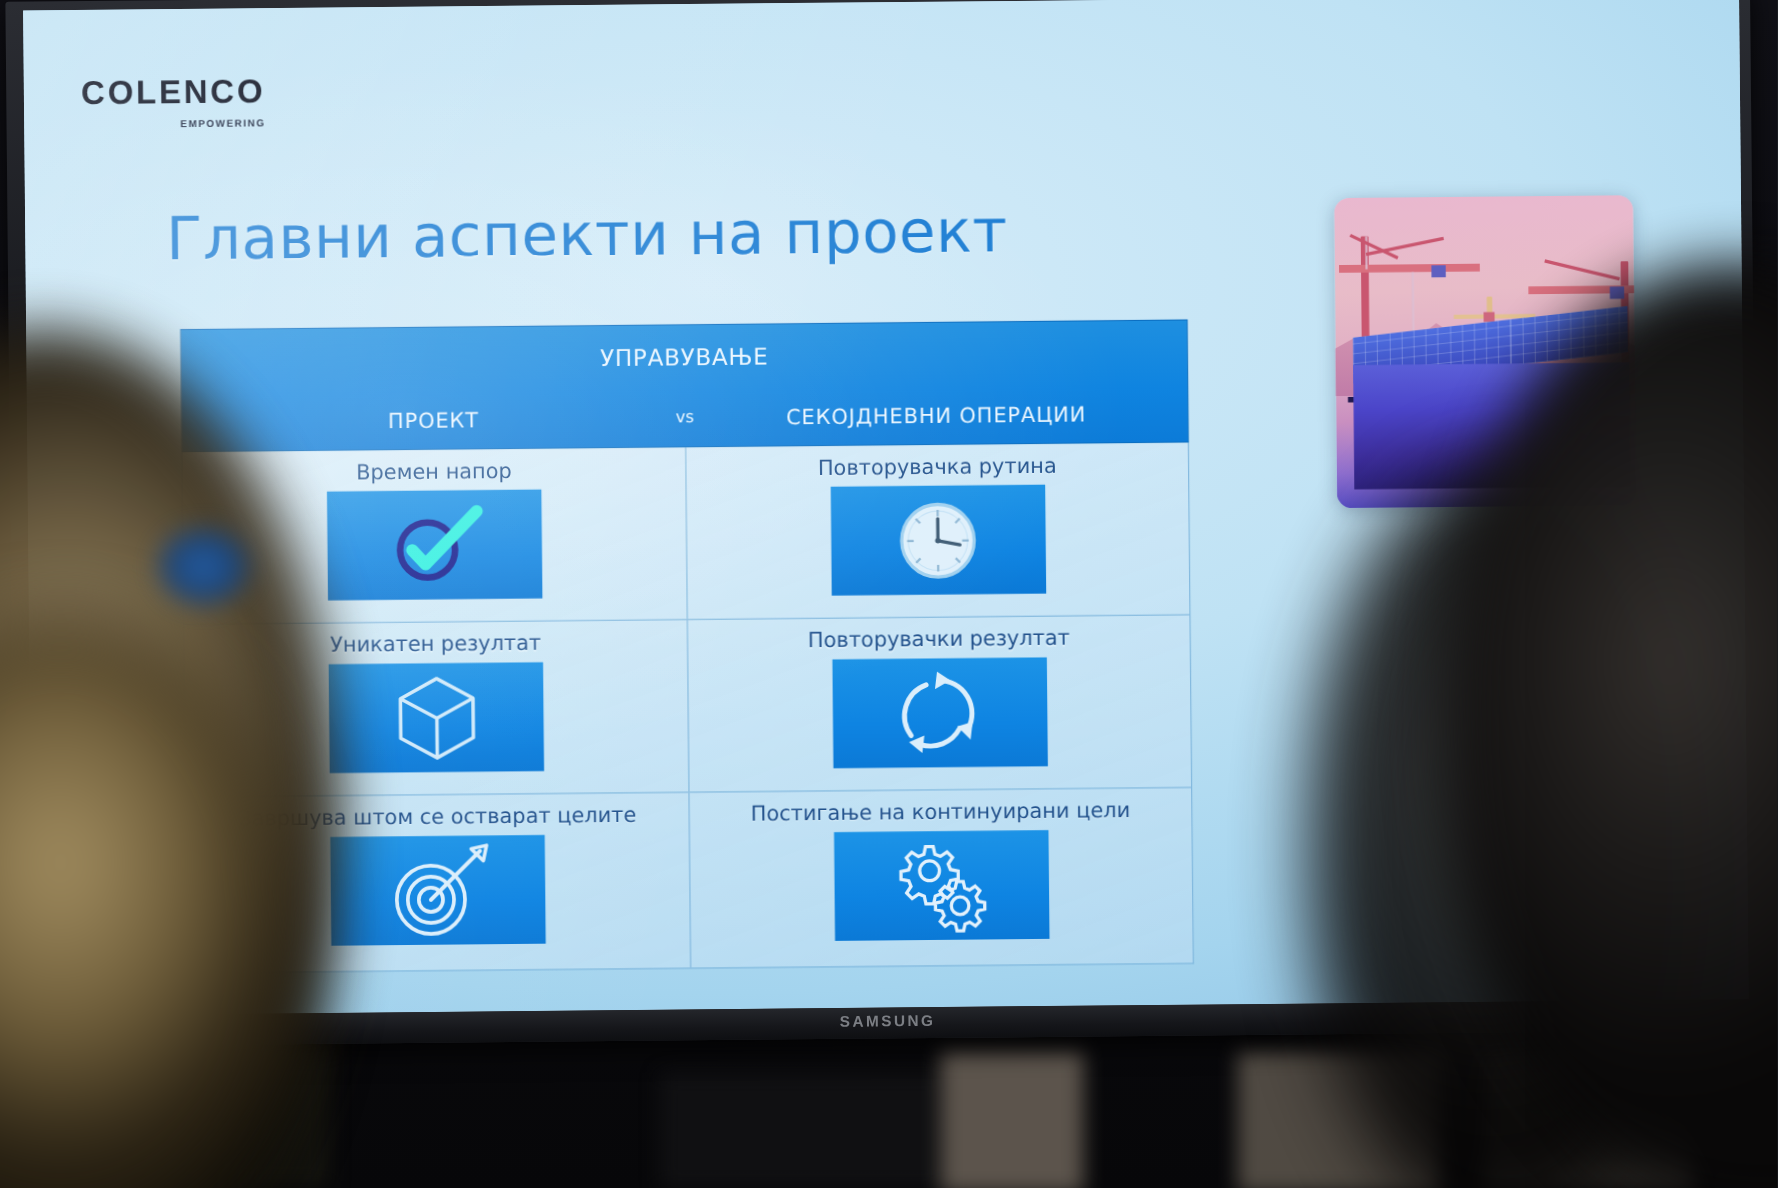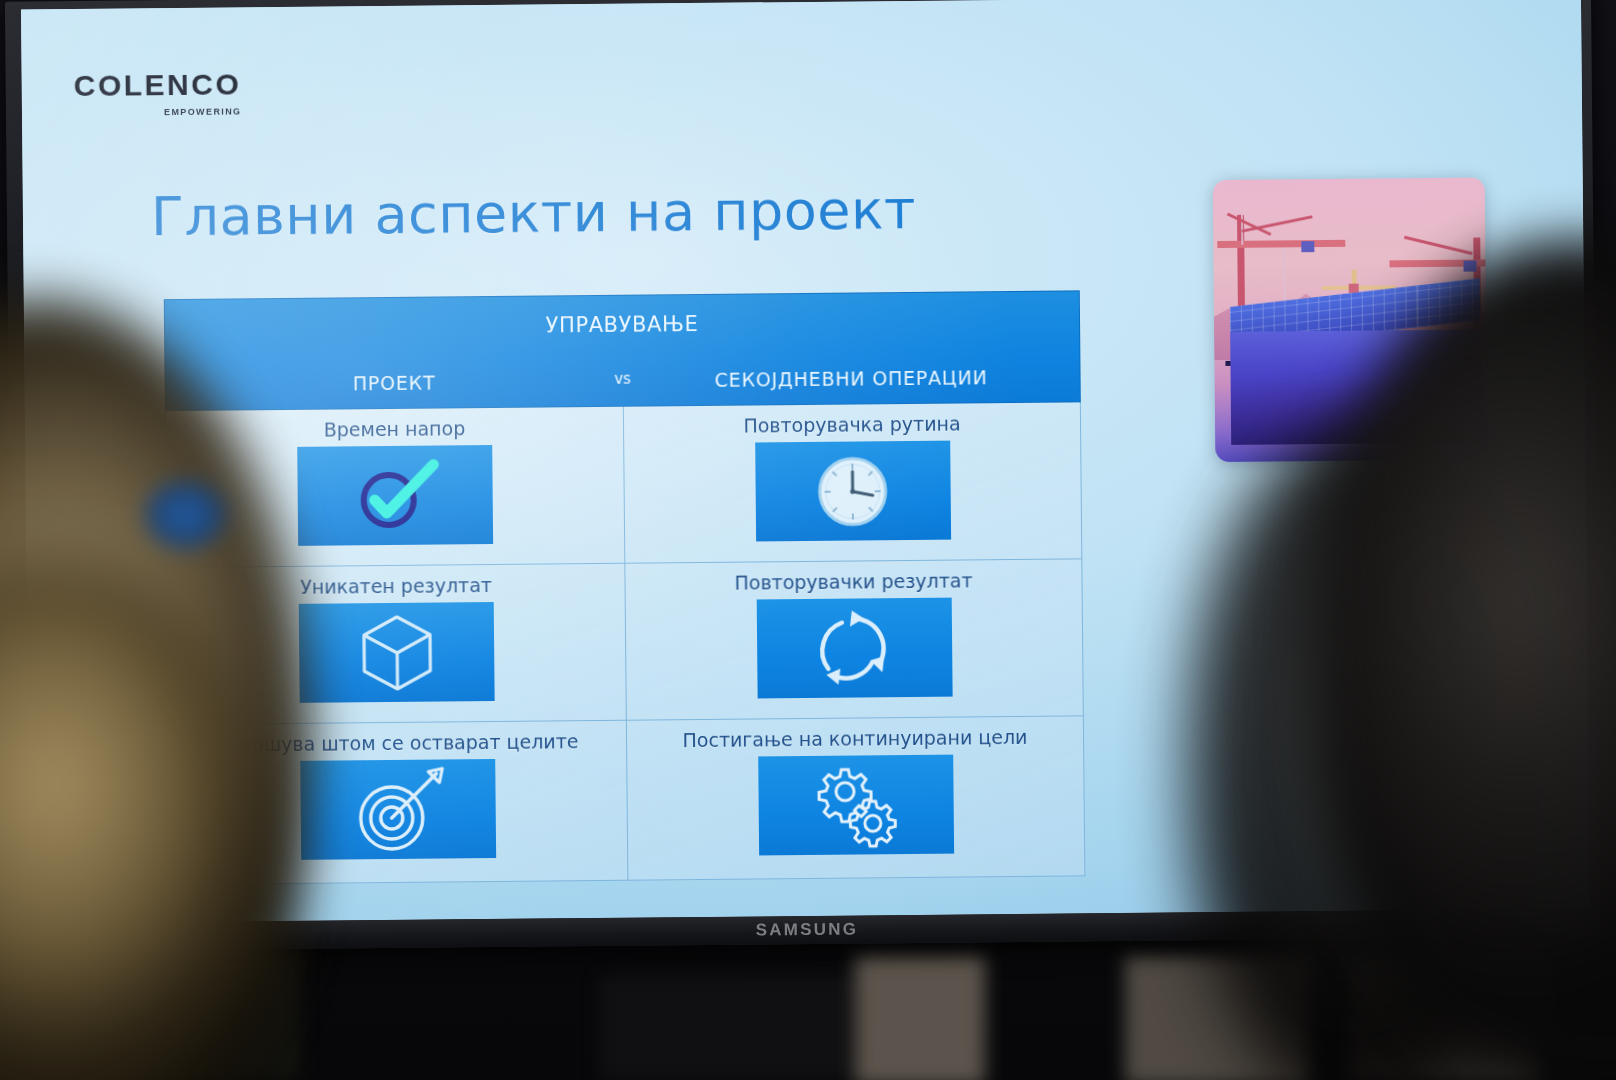--- a/index.html
+++ b/index.html
@@ -62,21 +62,21 @@
     background: #bfe1f5;
   }
   .tv-chin {
     position: absolute;
     left: 0; right: 0; bottom: 0; height: 28px;
     background: linear-gradient(180deg,#24262b 0%, #15161a 60%, #0e0f12 100%);
     display: flex; align-items: flex-start; justify-content: center;
   }
   .tv-brand {
     margin-top: 4px;
-    font-size: 17px; letter-spacing: 2.2px; font-weight: 700;
+    font-size: 14px; letter-spacing: 2.2px; font-weight: 700;
     color: #8d9096; opacity: .85;
     font-family: "Liberation Sans", sans-serif;
   }
 
   
   .slide {
     position: absolute; inset: 0;
     background:
       radial-gradient(130% 110% at 40% 28%, #d5ecf9 0%, #bfe2f4 38%, #a4d4ee 64%, #88bfe2 86%, #6fa9d1 100%);
   }

